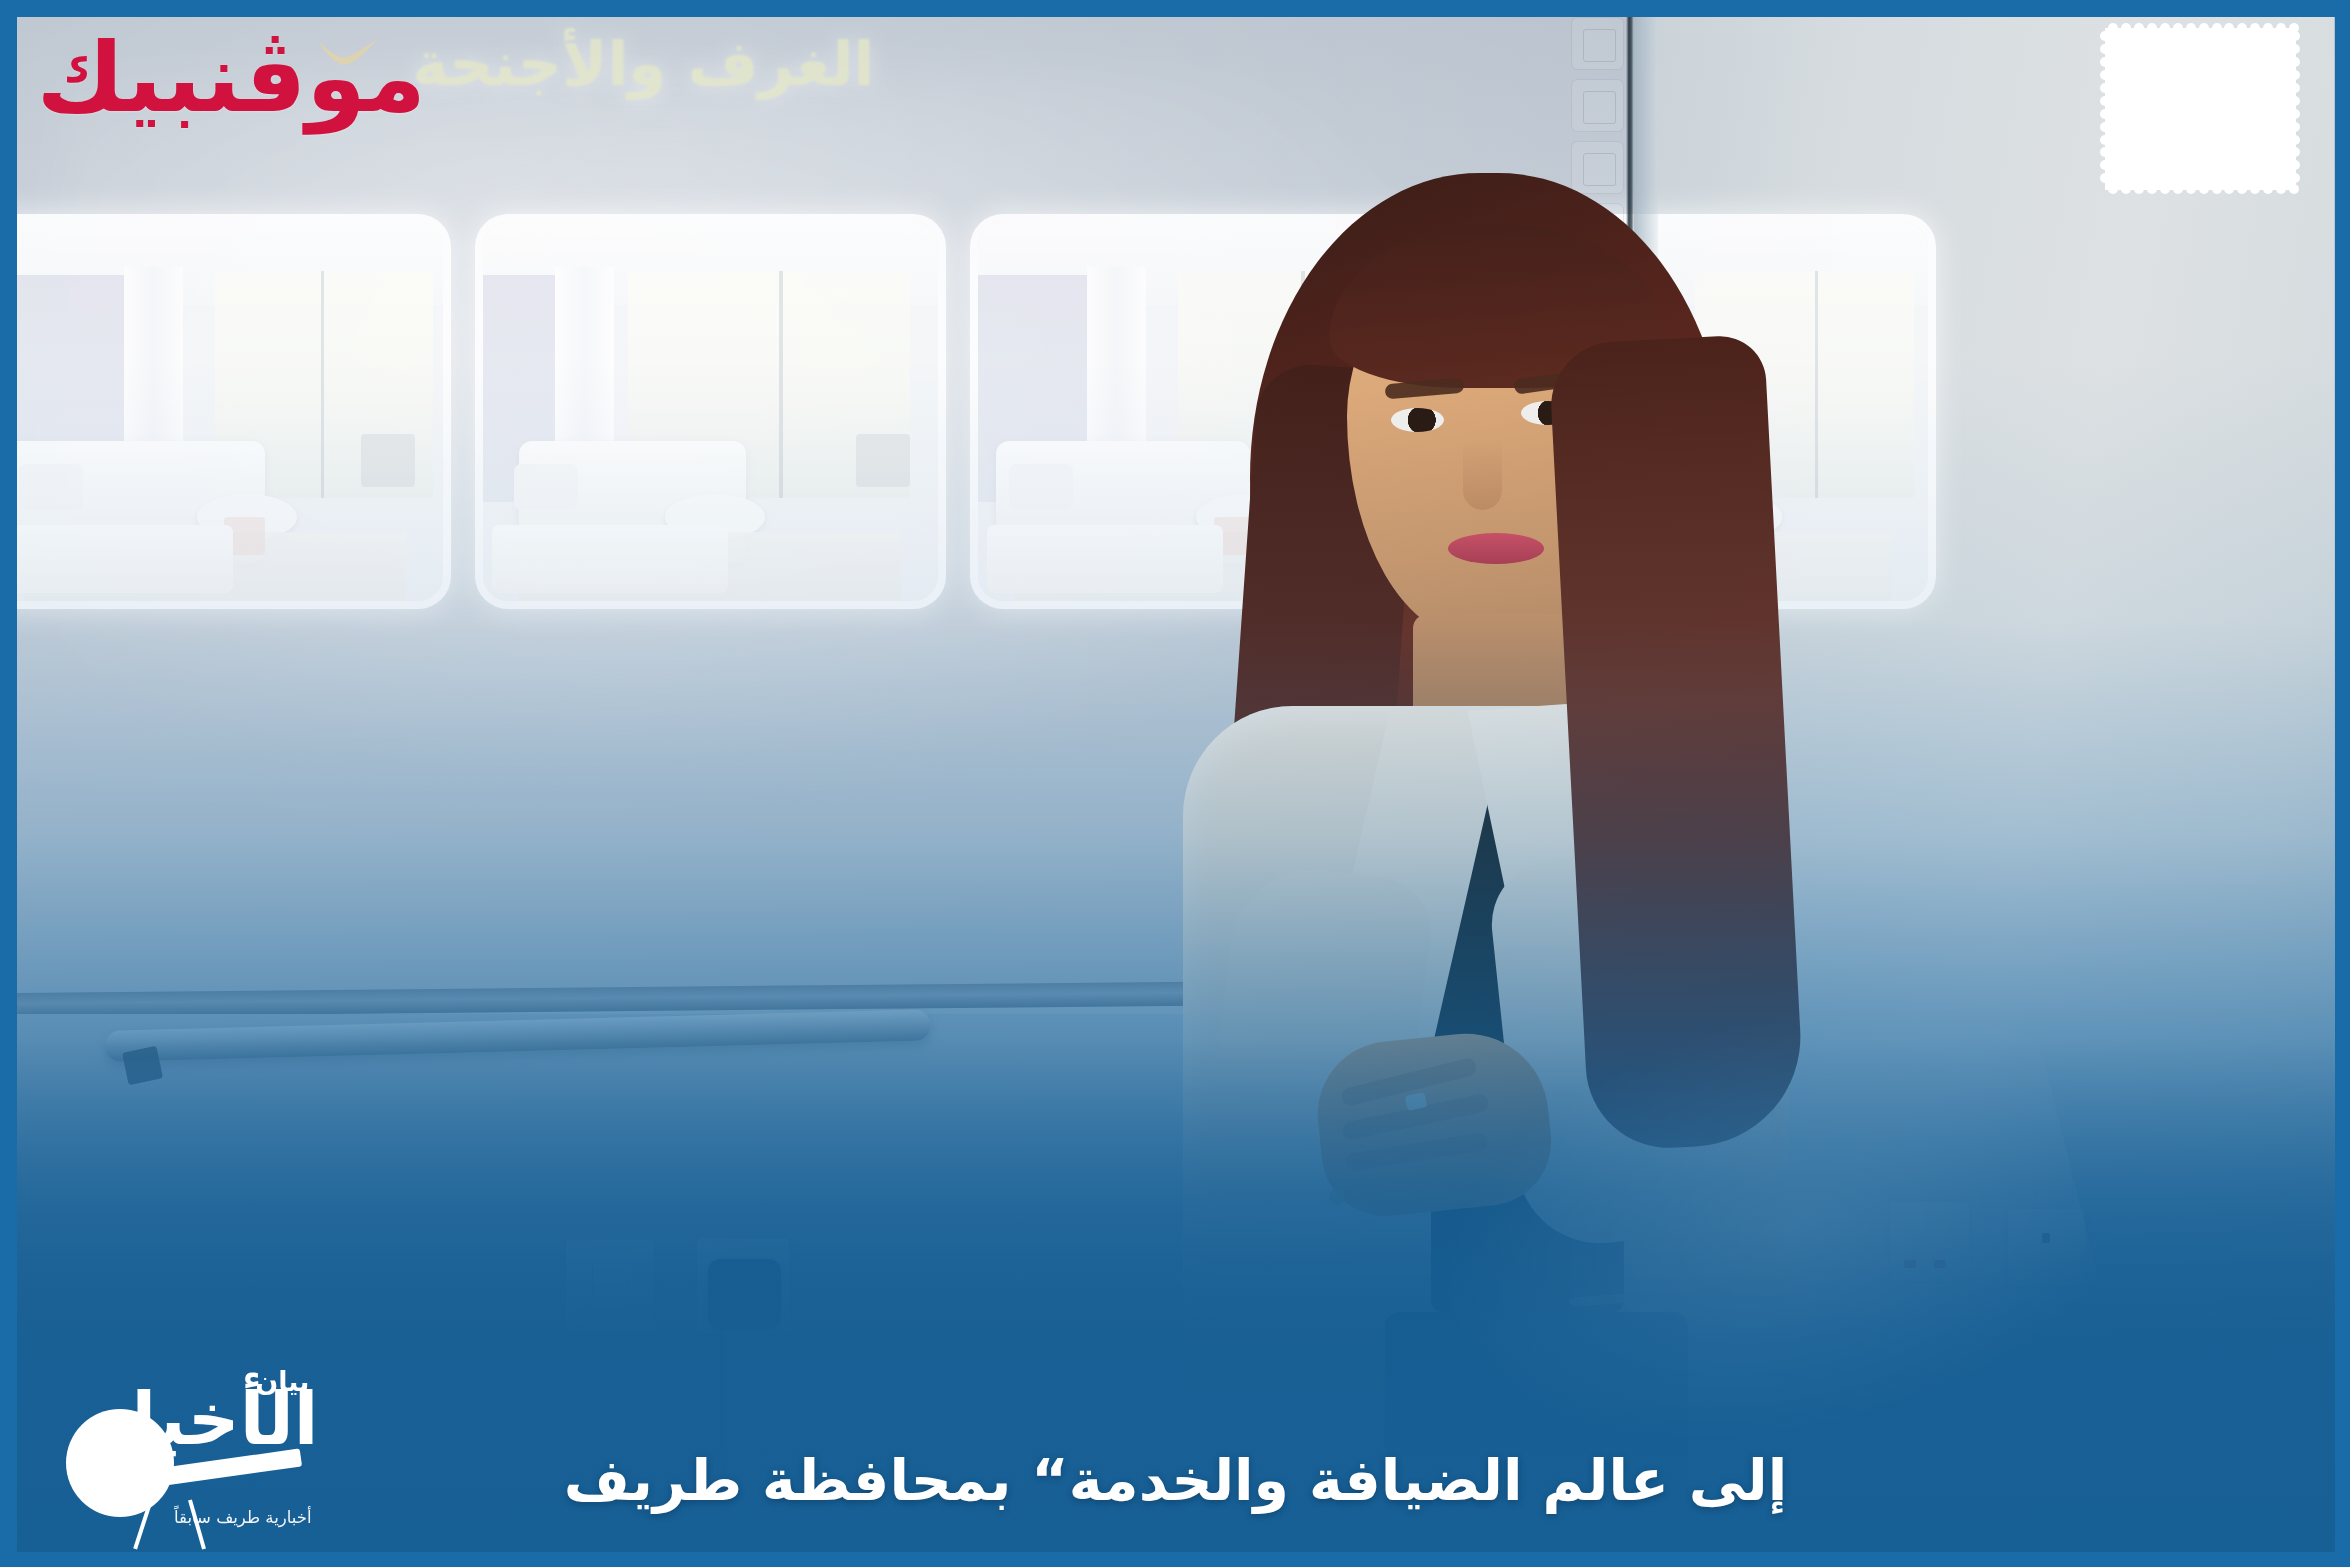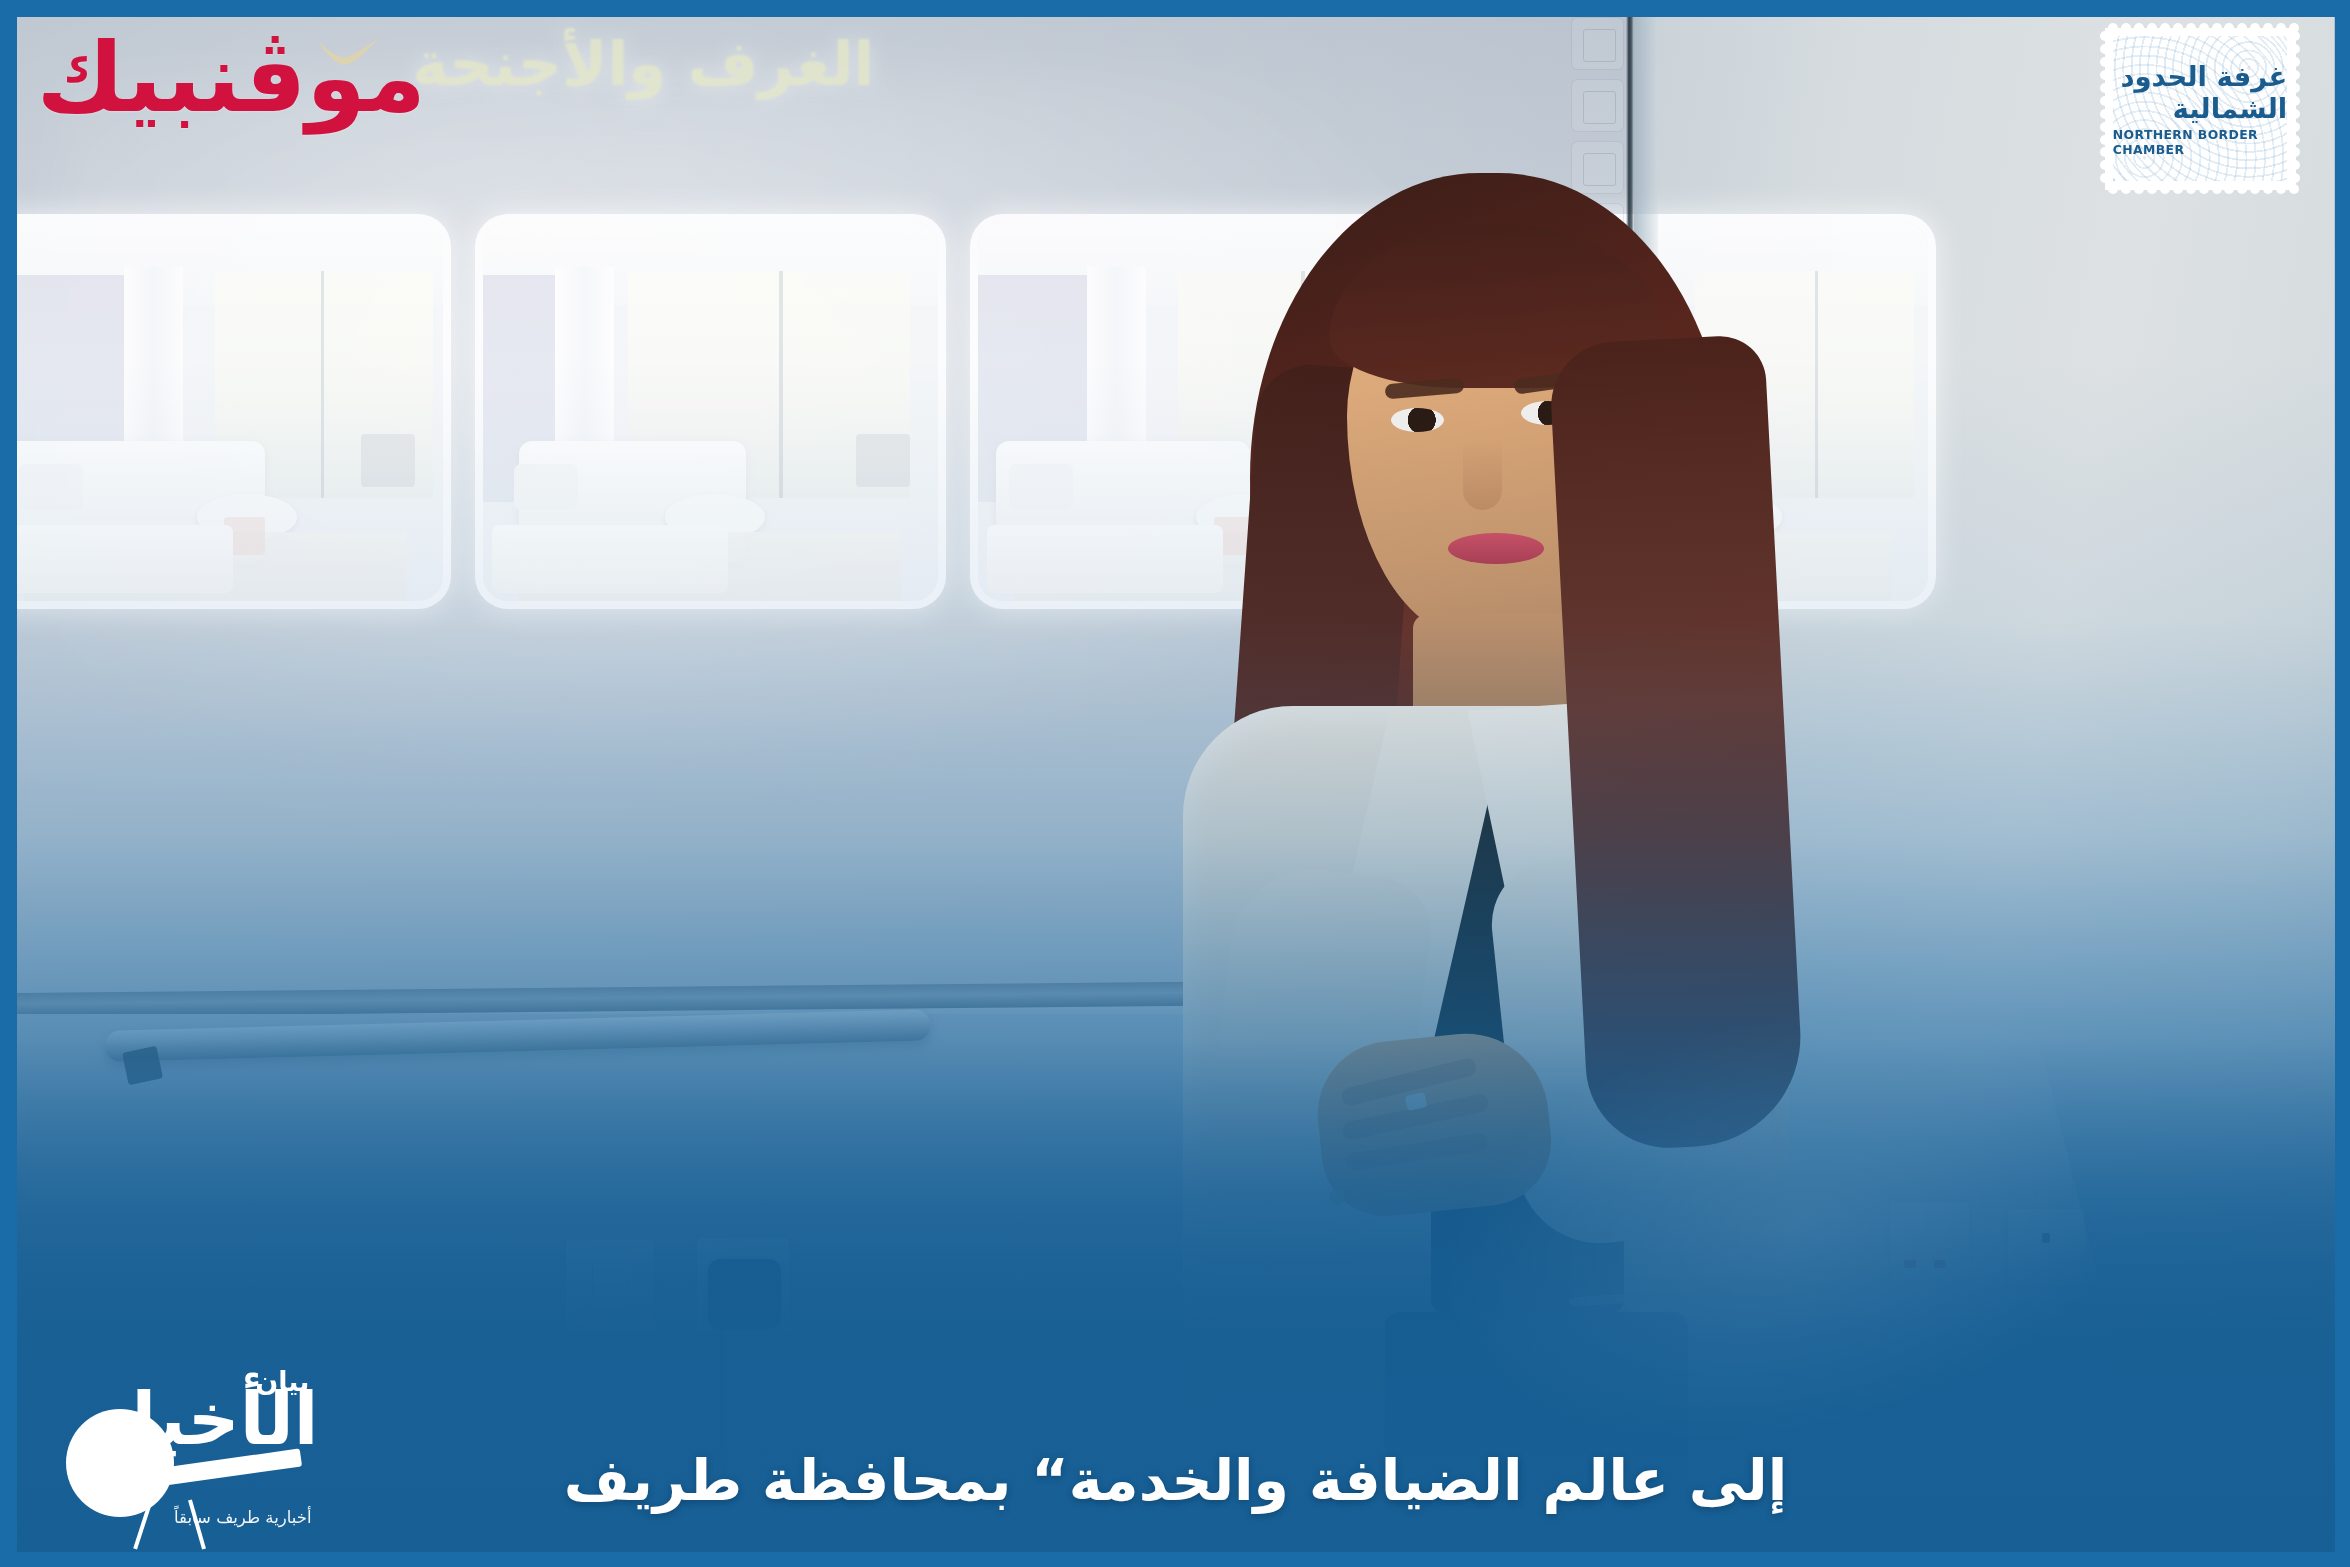--- a/index.html
+++ b/index.html
@@ -520,24 +520,20 @@
     <div class="blue-fade"></div>
     <div class="blue-fade-2"></div>
     <div class="swoosh"></div>
 
     <div id="watermark">موڤنبيك</div>
     <svg class="bird" viewBox="0 0 70 34">
       <path d="M2 4 C16 18, 26 24, 34 22 C42 20, 52 12, 68 2 C54 16, 44 28, 34 30 C24 32, 12 20, 2 4 Z" fill="#ded3ad" opacity="0.95"></path>
     </svg>
 
     <div id="chamber-stamp">
-      <div class="stamp-inner">
-        <div class="stamp-ar">غرفة الحدود الشمالية</div>
-        <div class="stamp-en">NORTHERN BORDER CHAMBER</div>
-      </div>
     <div class="perf" style="left: 3.7px; top: -4.6px;"></div>
         <div class="perf" style="left: 3.7px; top: 156px;"></div>
         <div class="perf" style="left: 16.5px; top: -4.6px;"></div>
         <div class="perf" style="left: 16.5px; top: 156px;"></div>
         <div class="perf" style="left: 29px; top: -4.6px;"></div>
         <div class="perf" style="left: 29px; top: 156px;"></div>
         <div class="perf" style="left: 42px; top: -4.6px;"></div>
         <div class="perf" style="left: 42px; top: 156px;"></div>
         <div class="perf" style="left: 55px; top: -4.6px;"></div>
         <div class="perf" style="left: 55px; top: 156px;"></div>

